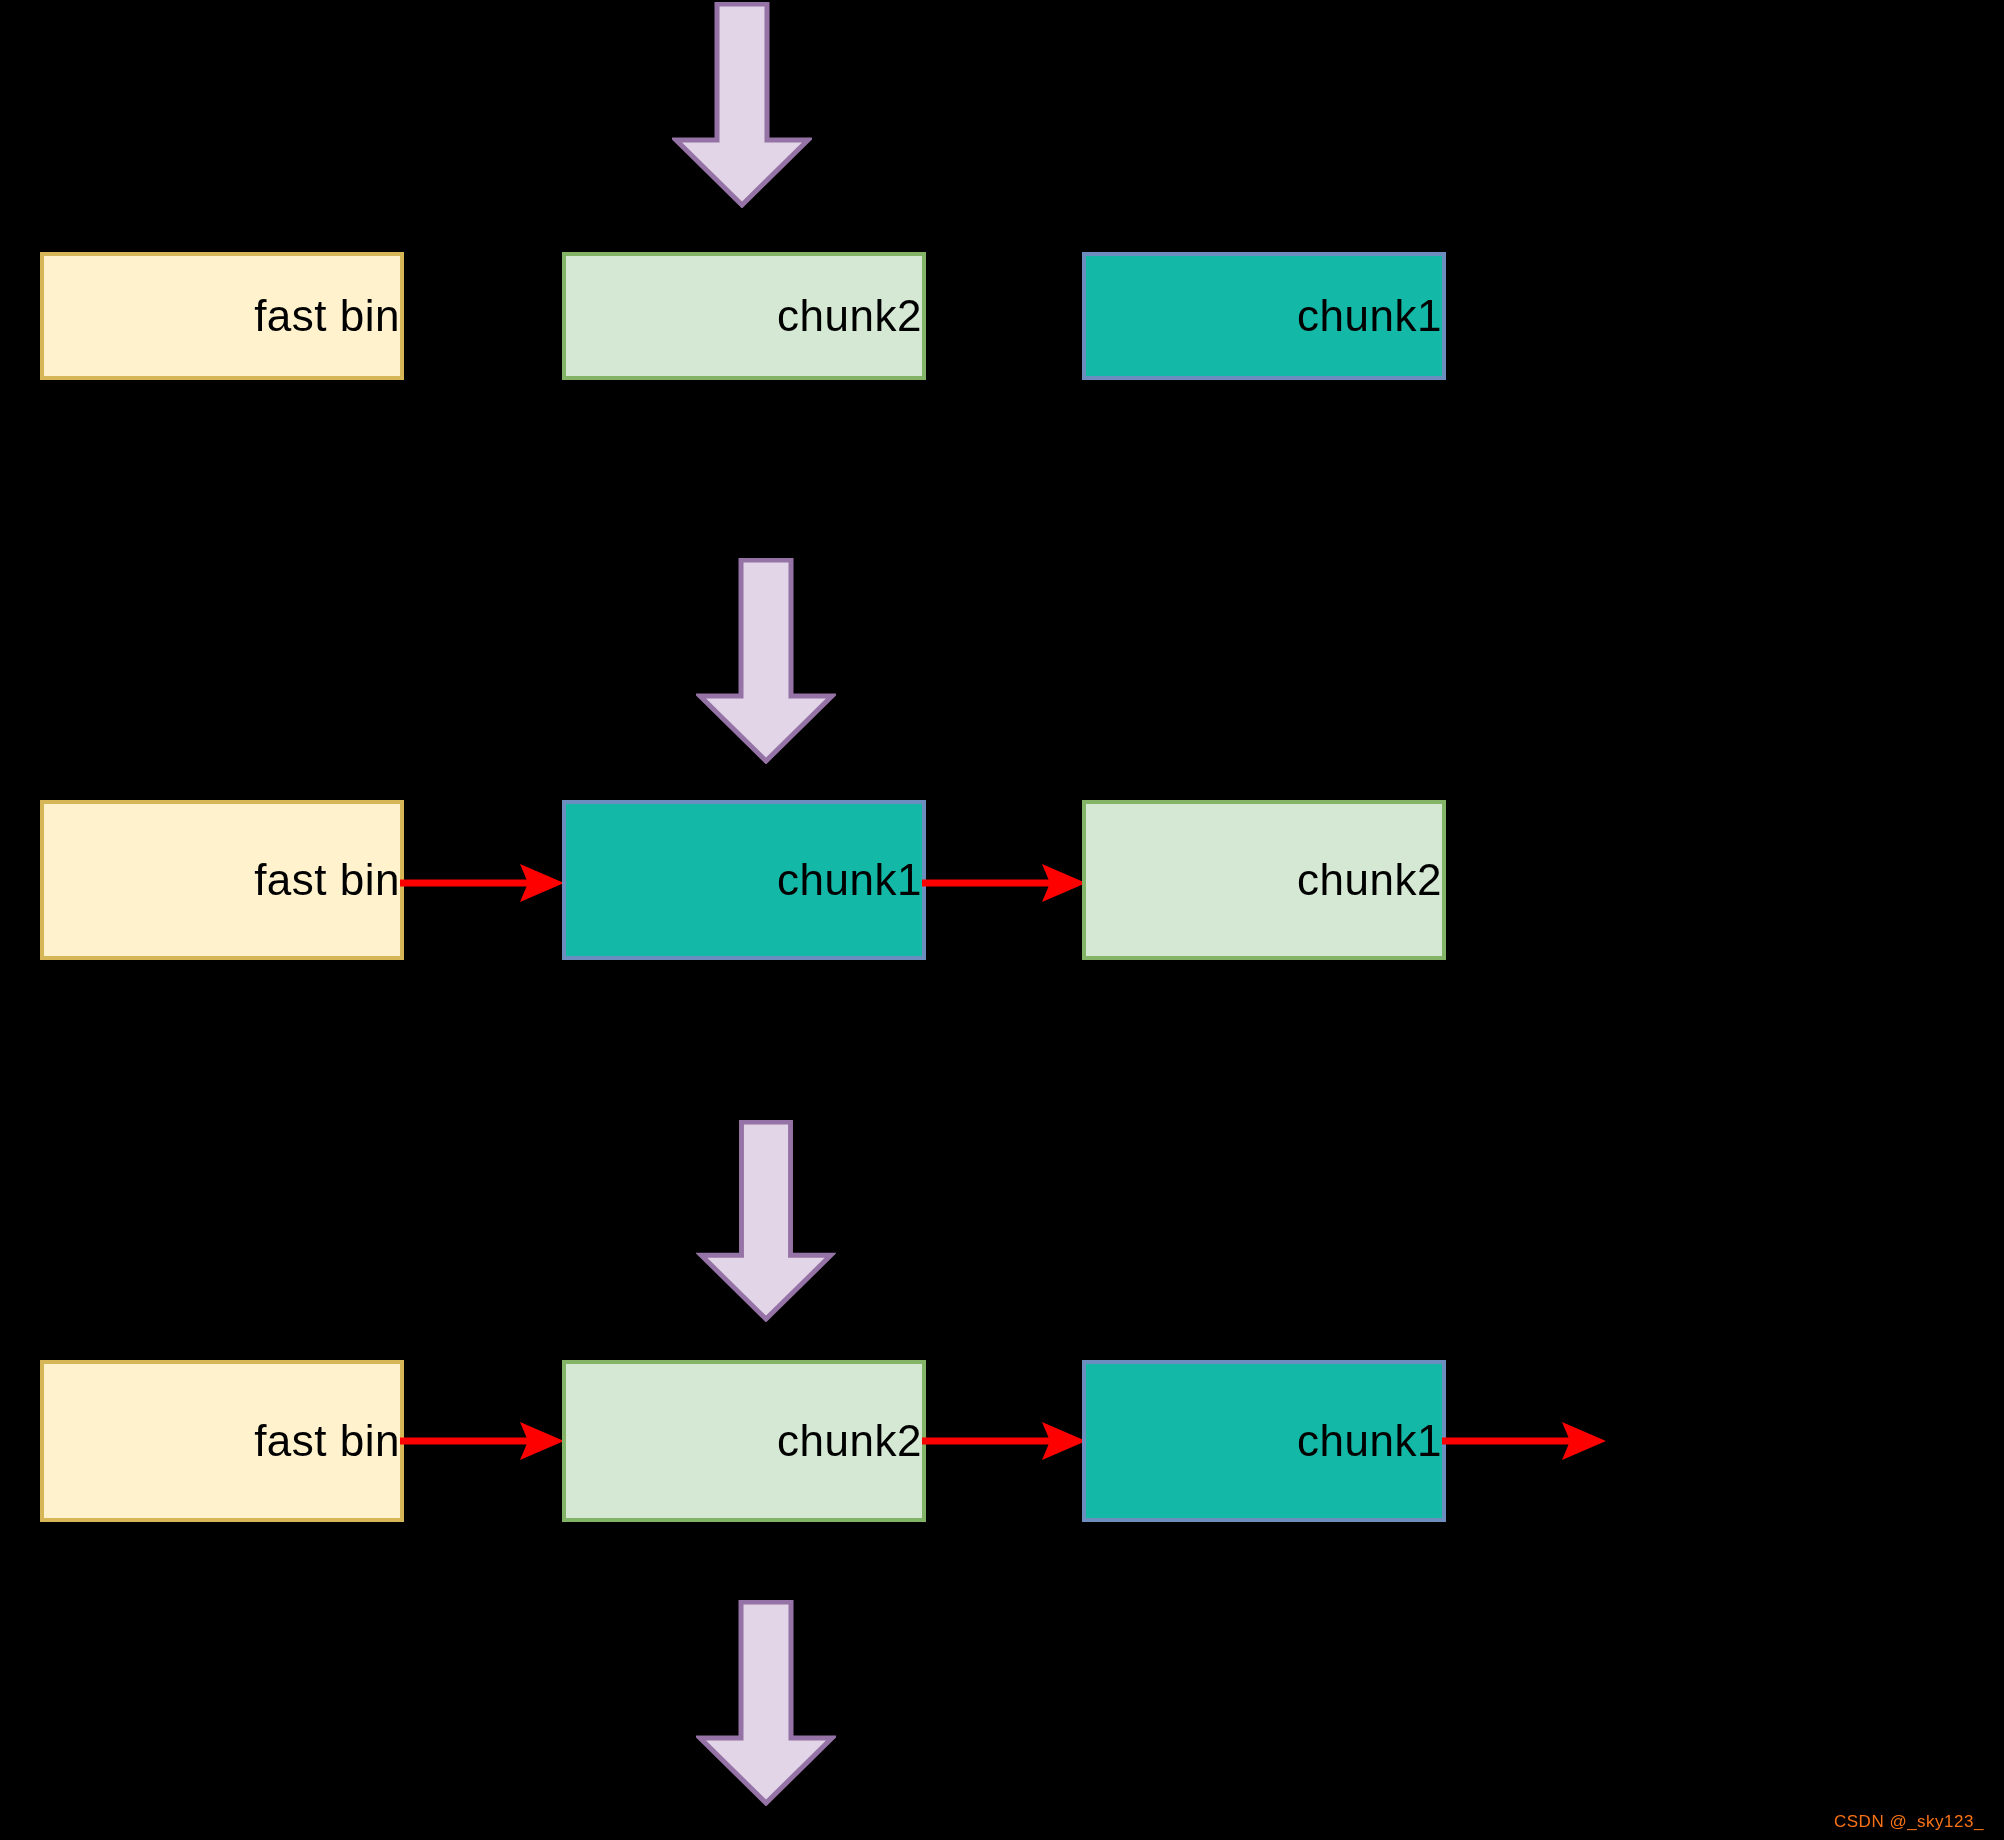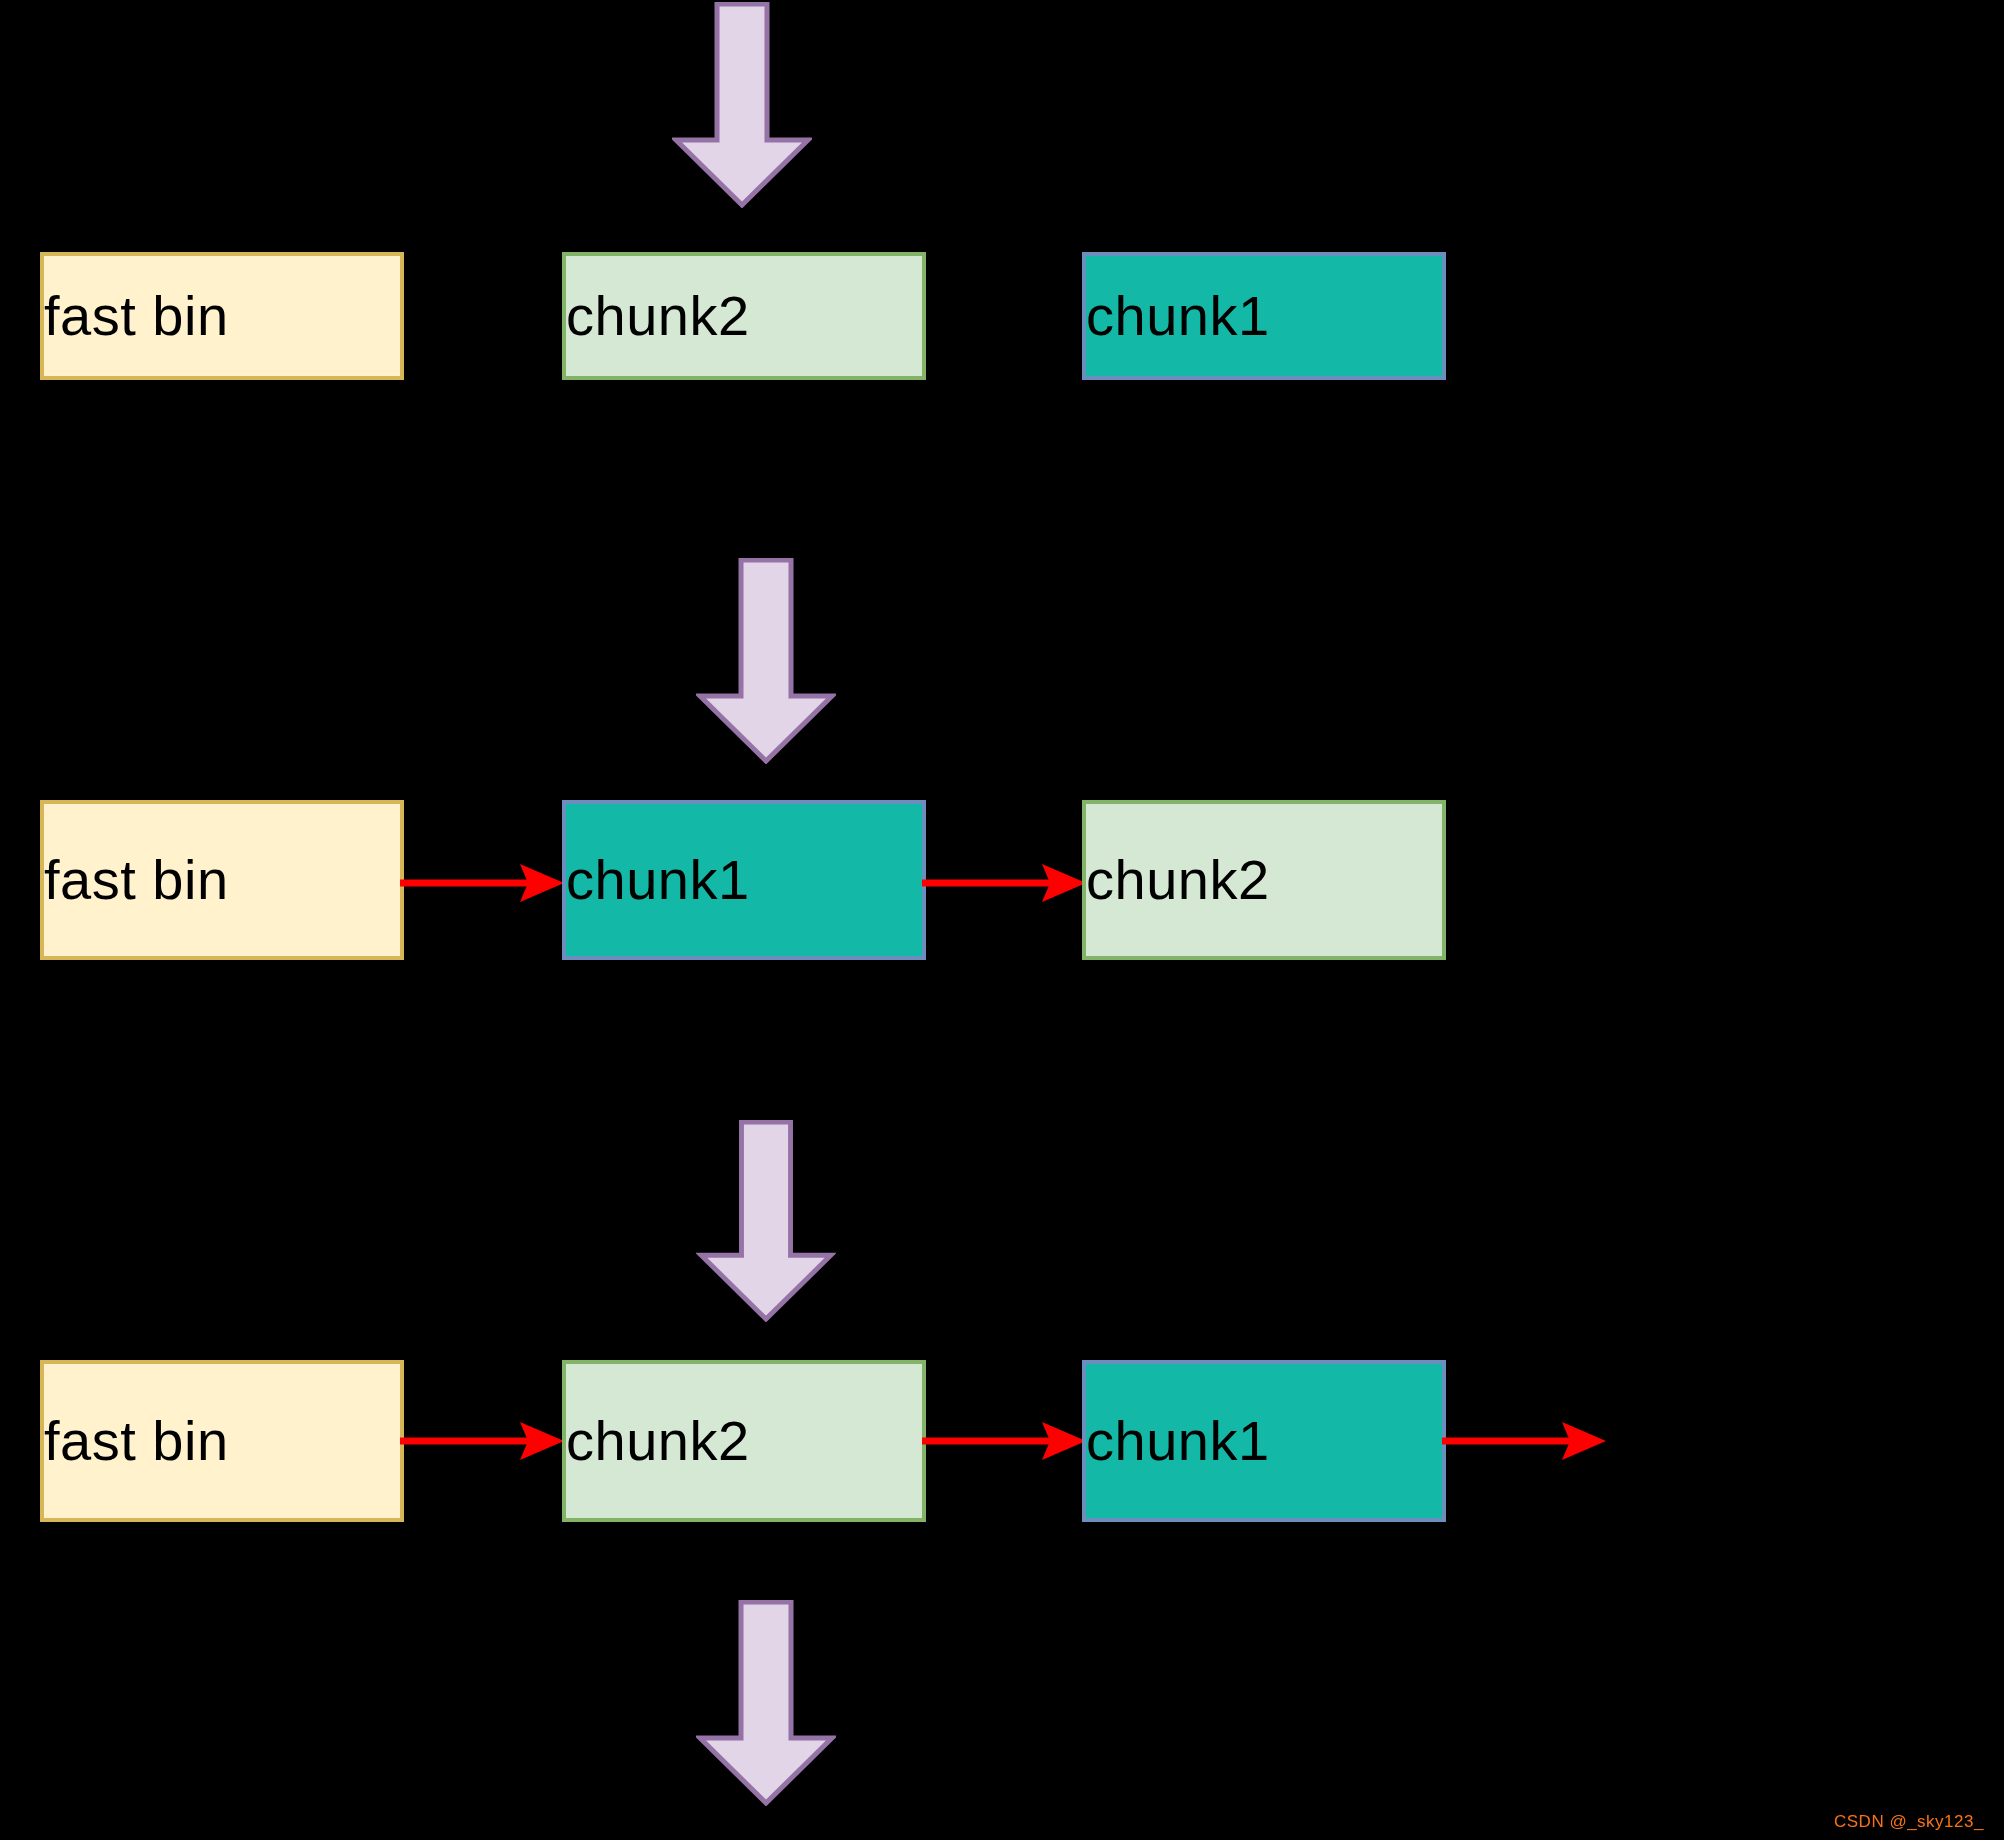--- a/index.html
+++ b/index.html
@@ -15,22 +15,22 @@
     overflow: hidden;
     font-family: "Liberation Sans", sans-serif;
   }
   .node {
     position: absolute;
     box-sizing: border-box;
     border-width: 4px;
     border-style: solid;
     display: flex;
     align-items: center;
-    justify-content: flex-start;
-    font-size: 56px;
+    justify-content: flex-end;
+    font-size: 44px;
     color: #000000;
     letter-spacing: 0.5px;
     line-height: 1;
     font-family: "Liberation Sans", sans-serif;
   }
   .node-fastbin {
     background: #fff2cc;
     border-color: #d6b656;
   }
   .node-chunk2 {

